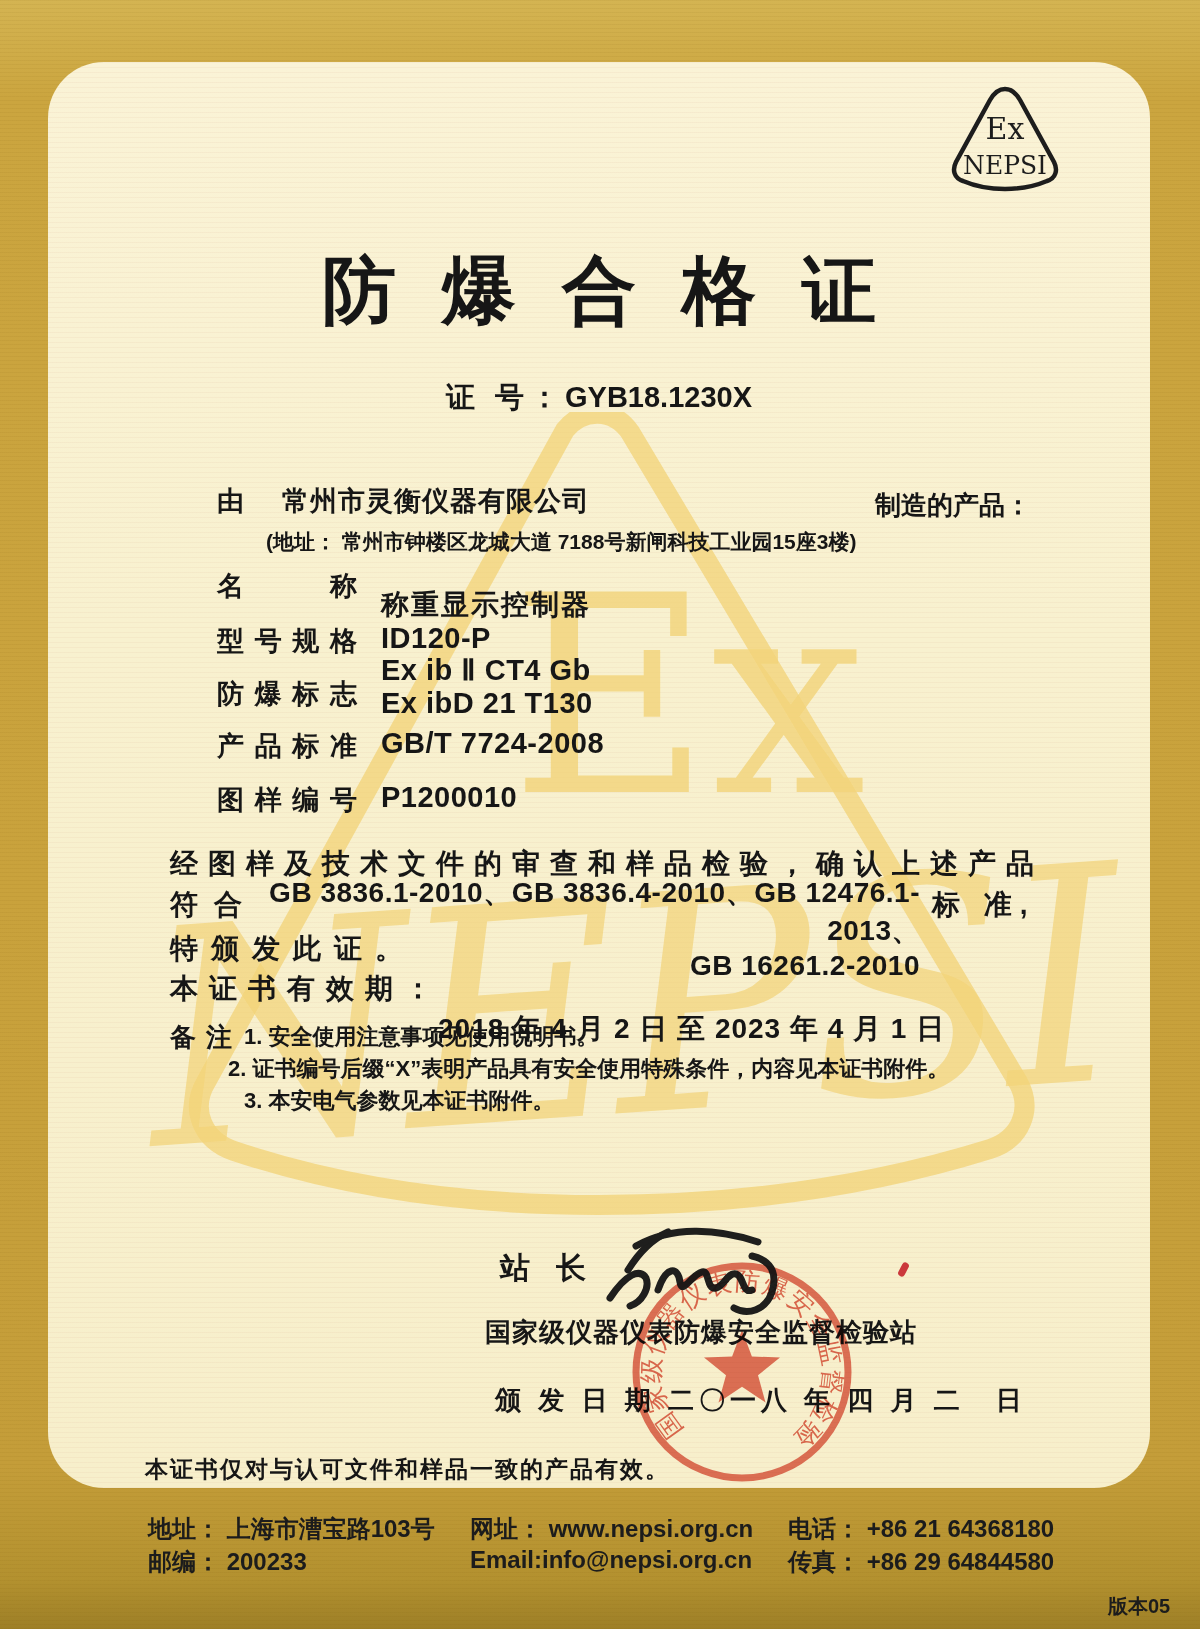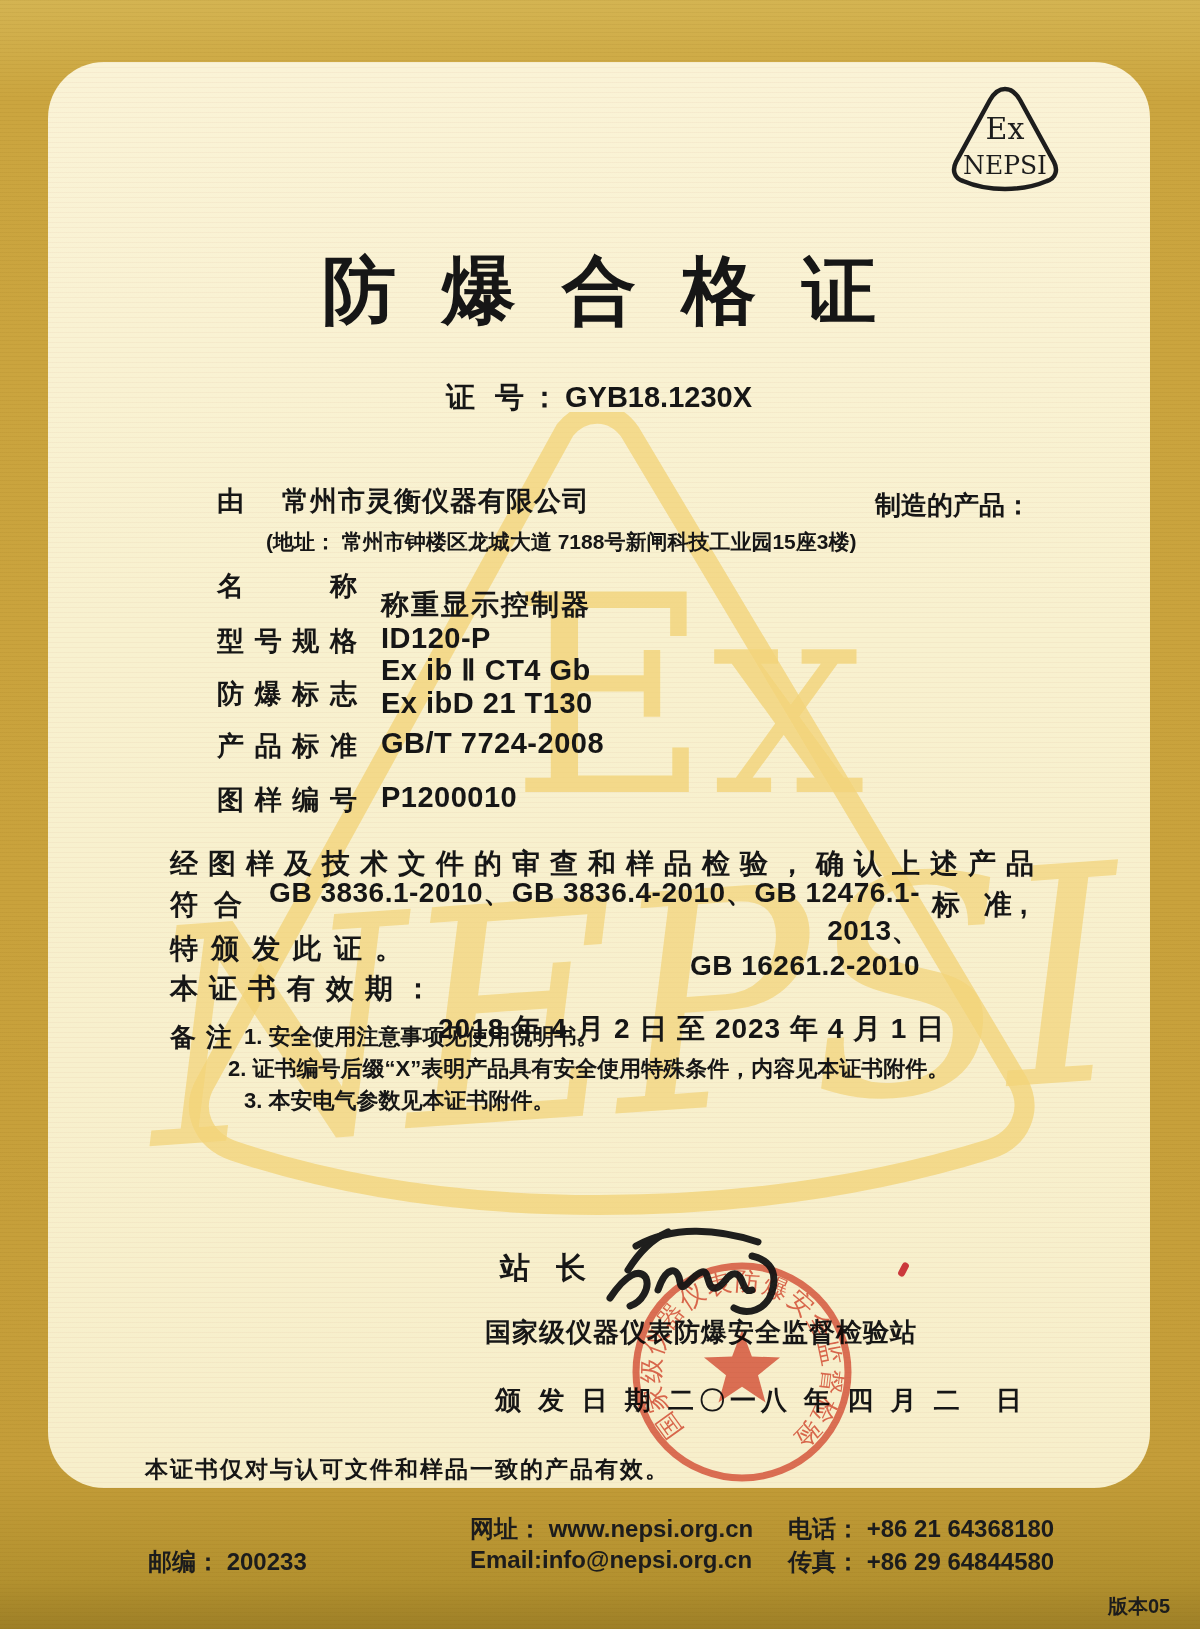--- a/index.html
+++ b/index.html
@@ -146,20 +146,24 @@
         <path d="M10 84 C 26 60 40 54 46 64 C 50 74 42 88 30 92"></path>
         <path d="M36 32 C 72 12 116 14 158 28"></path>
         <path d="M58 76 C 66 52 78 52 80 68 C 82 82 92 60 102 58 C 110 56 106 76 116 74 C 124 72 128 58 136 60 C 144 62 142 80 152 76"></path>
         <path d="M152 42 C 170 46 178 58 172 78 C 166 96 148 102 134 94"></path>
       </g>
     </svg>
 
     <div class="fleck"></div>
   </div>
 
+  <div class="footer-item" style="left:148px;top:1513px;">
+    <span>地址：</span>
+    <span>上海市漕宝路103号</span>
+  </div>
   <div class="footer-item" style="left:148px;top:1546px;">
     <span>邮编：</span>
     <span>200233</span>
   </div>
   <div class="footer-item" style="left:470px;top:1513px;">
     <span>网址：</span>
     <span>www.nepsi.org.cn</span>
   </div>
   <div class="footer-item" style="left:470px;top:1546px;">
     <span>Email:</span><span>info@nepsi.org.cn</span>

